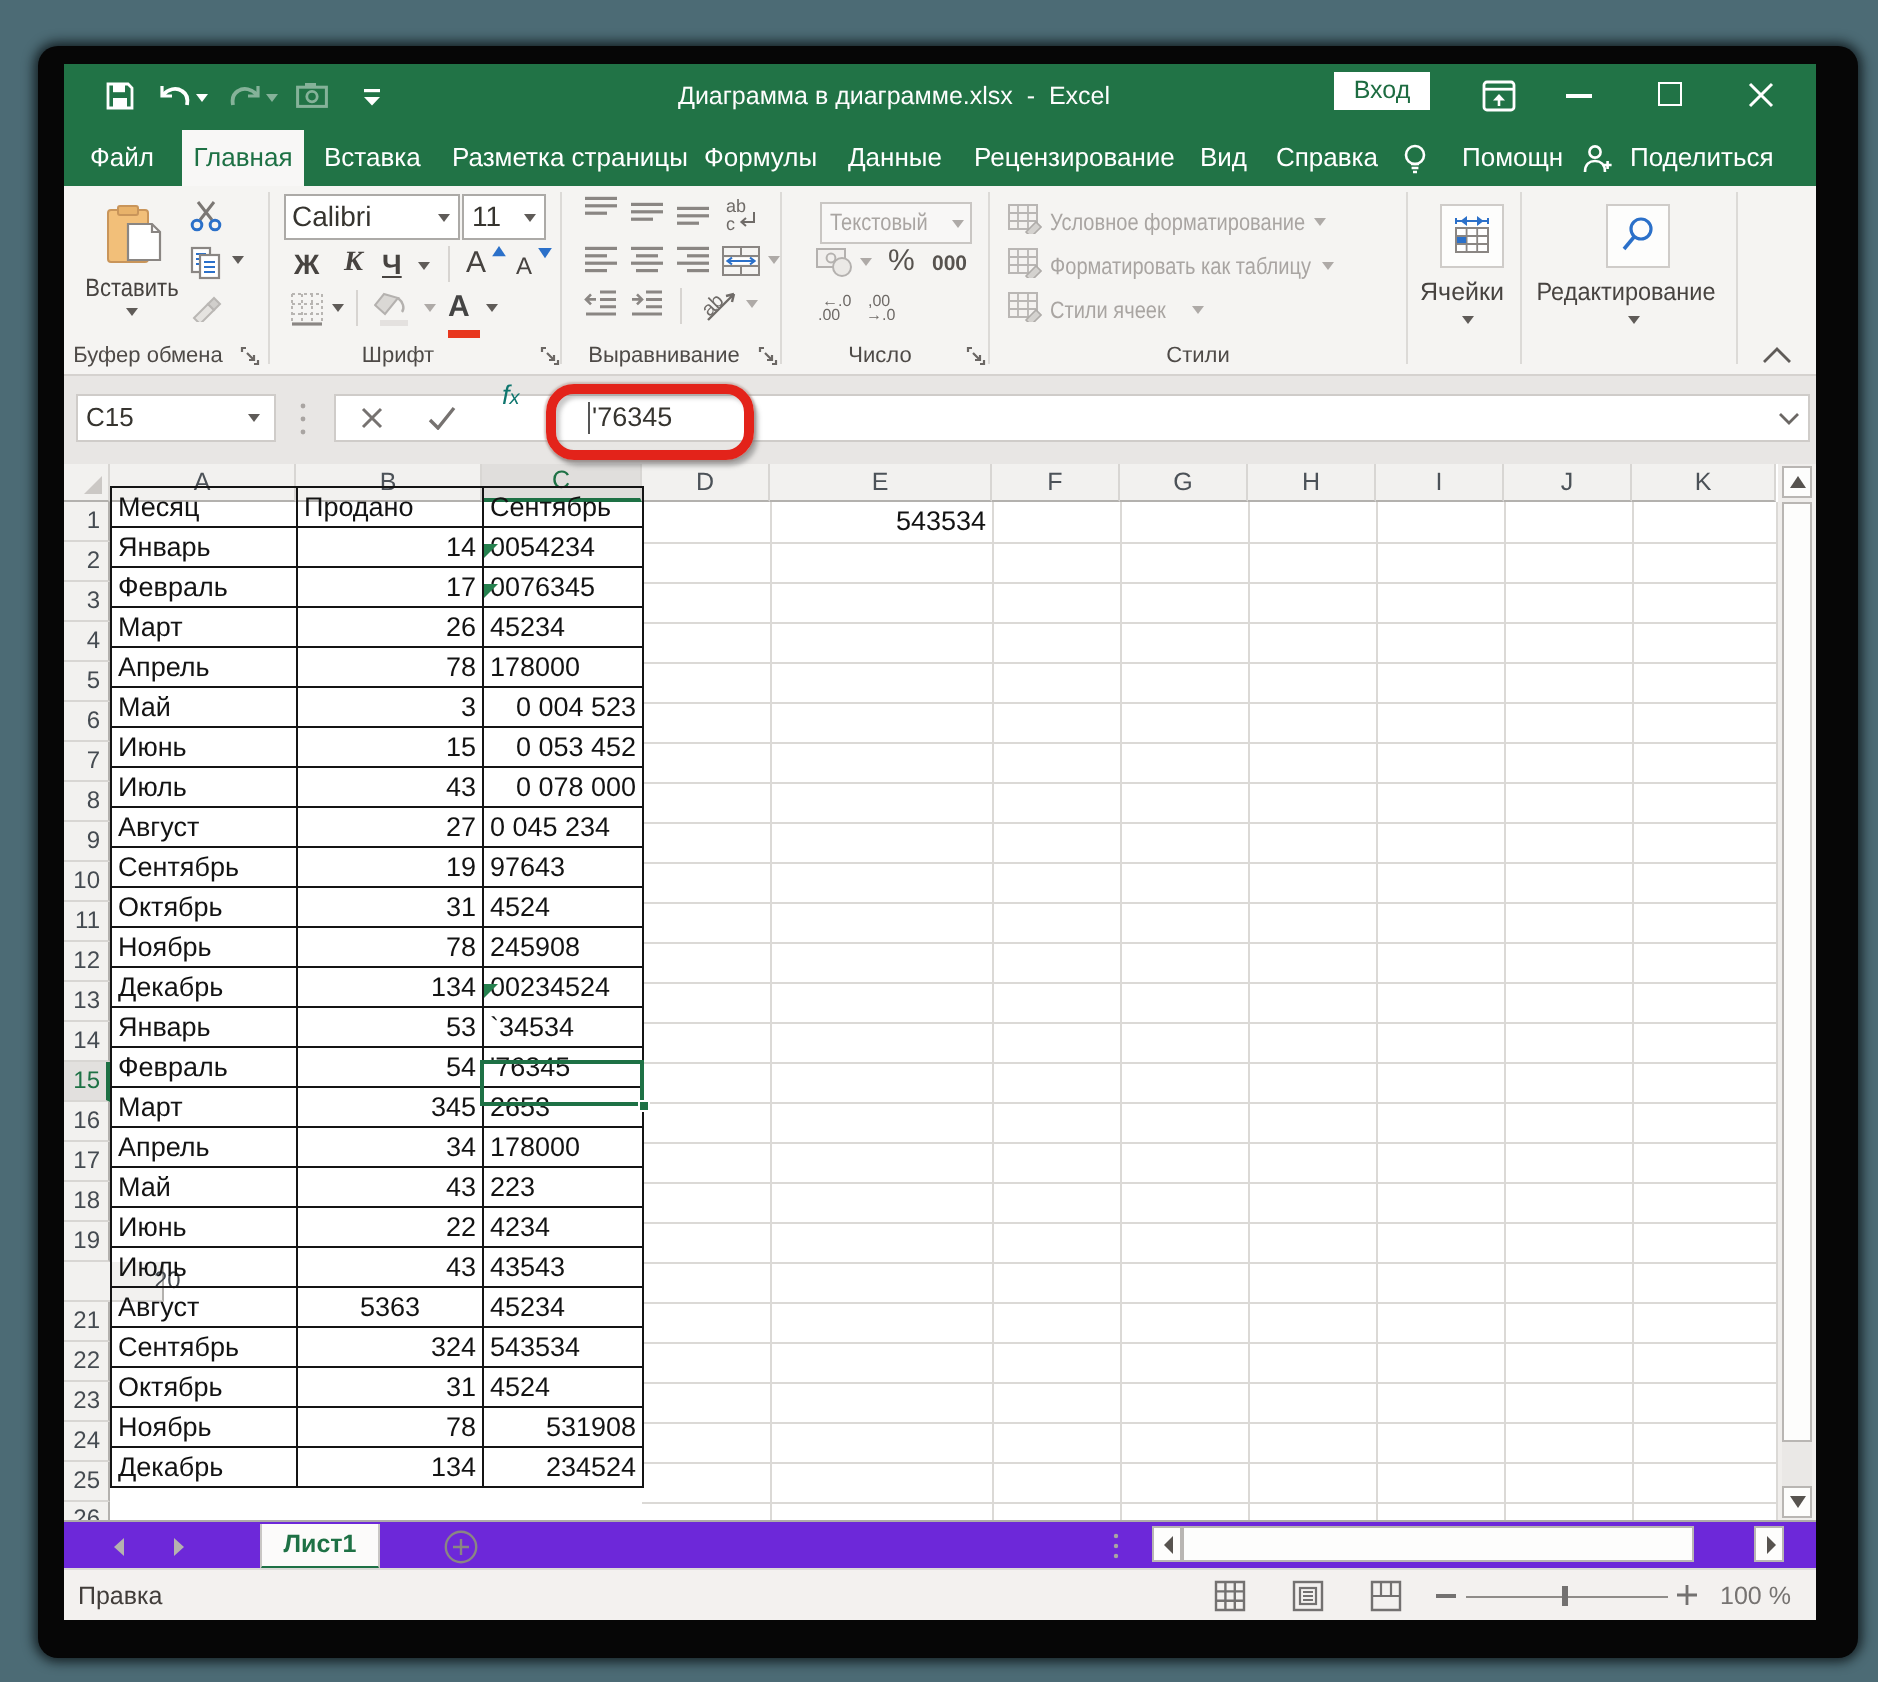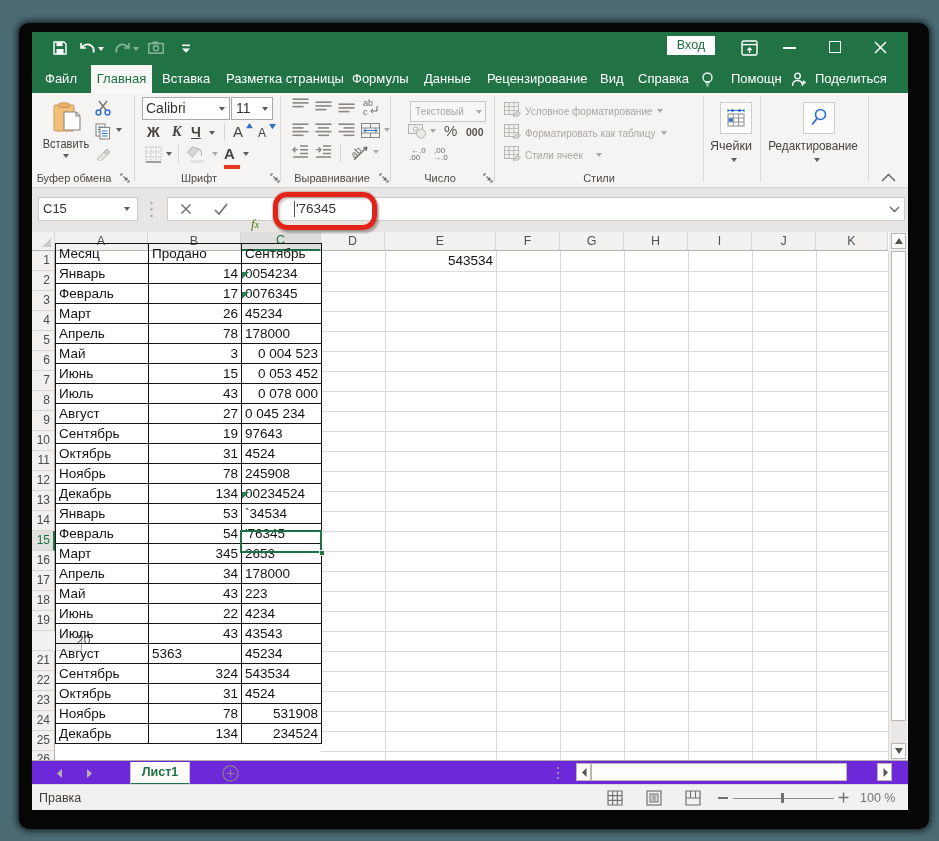--- a/index.html
+++ b/index.html
@@ -69,20 +69,21 @@
       </div>
 <svg class="abs" style="left:116px;top:9px;opacity:.45" width="16" height="13" viewBox="0 0 16 13">
         <rect x="0.8" y="2.6" width="14.4" height="9.6" fill="none" stroke="#fff" stroke-width="1.5"></rect>
         <rect x="4.5" y="0.5" width="5.5" height="2.2" fill="#fff"></rect>
         <circle cx="8" cy="7.3" r="2.6" fill="none" stroke="#fff" stroke-width="1.4"></circle>
       </svg>
 <svg class="abs" style="left:149px;top:12px" width="10" height="9" viewBox="0 0 10 9">
         <rect x="1" y="0.5" width="8" height="1.6" fill="#fff"></rect>
         <path d="M1 4.5 h8 l-4 4.2 z" fill="#fff"></path>
       </svg>
+<div id="title">Диаграмма в диаграмме.xlsx&nbsp; -&nbsp; Excel</div>
 <div id="vhod">Вход</div>
 <svg class="abs" style="left:709px;top:8px" width="17" height="16" viewBox="0 0 17 16">
         <rect x="1" y="1" width="15" height="14" rx="1.5" fill="none" stroke="#fff" stroke-width="1.4"></rect>
         <line x1="1" y1="4.6" x2="16" y2="4.6" stroke="#fff" stroke-width="1.4"></line>
         <path d="M8.5 7 l3 3.2 h-6 z" fill="#fff"></path>
         <line x1="8.5" y1="9" x2="8.5" y2="13" stroke="#fff" stroke-width="1.3"></line>
       </svg>
 <div class="abs" style="left:751px;top:15px;width:13px;height:1.6px;background:#fff"></div>
 <div class="abs" style="left:797px;top:9px;width:12px;height:12px;border:1.5px solid #fff"></div>
 <svg class="abs" style="left:842px;top:9px" width="13" height="13" viewBox="0 0 13 13">
@@ -361,21 +362,21 @@
         <circle cx="1.5" cy="8.5" r="1.2" fill="#a9a5a2"></circle>
         <circle cx="1.5" cy="15" r="1.2" fill="#a9a5a2"></circle>
       </svg>
 <div id="fpanel"></div>
 <svg class="abs" style="left:148px;top:15px" width="12" height="12" viewBox="0 0 12 12">
         <path d="M1.5 1.5 L10.5 10.5 M10.5 1.5 L1.5 10.5" stroke="#767270" stroke-width="1.5"></path>
       </svg>
 <svg class="abs" style="left:182px;top:15px" width="14" height="12" viewBox="0 0 14 12">
         <path d="M1 7 L5 11 L13 1" fill="none" stroke="#767270" stroke-width="1.7"></path>
       </svg>
-<div class="abs" style="left:219px;top:28px;font-size:13.5px;font-style:italic;color:#4d7c0f;font-family:Liberation Serif, serif"><i>f<span style="font-size:10px">x</span></i></div>
+<div class="abs" style="left:219px;top:2px;font-size:13.5px;font-style:italic;color:#0f766e;font-family:Liberation Sans, sans-serif"><i>f<span style="font-size:10px">x</span></i></div>
 <div class="abs" style="left:262px;top:13px;width:1px;height:16px;background:#555"></div>
 <div class="abs" style="left:264px;top:13px;font-size:13.5px;color:#36342f">'76345</div>
 <svg class="abs" style="left:857px;top:18px" width="11" height="7" viewBox="0 0 11 7">
         <path d="M1 1 L5.5 5.5 L10 1" fill="none" stroke="#6b6764" stroke-width="1.4"></path>
       </svg>
 </div>
 <div id="redoval"></div>
 <div id="sheet">
 <div class="chead" style="left:0;width:23px">
         <svg width="10" height="10" viewBox="0 0 10 10" style="position:absolute;right:2px;bottom:2px">
@@ -549,21 +550,21 @@
             <td style="width:93px;text-align:right;">22</td>
             <td style="width:80px;">4234</td>
           </tr>
 <tr>
             <td style="width:93px">Июль</td>
             <td style="width:93px;text-align:right;">43</td>
             <td style="width:80px;">43543</td>
           </tr>
 <tr>
             <td style="width:93px">Август</td>
-            <td style="width:93px;text-align:left;">5363</td>
+            <td style="width:93px;text-align:center;">5363</td>
             <td style="width:80px;">45234</td>
           </tr>
 <tr>
             <td style="width:93px">Сентябрь</td>
             <td style="width:93px;text-align:right;">324</td>
             <td style="width:80px;">543534</td>
           </tr>
 <tr>
             <td style="width:93px">Октябрь</td>
             <td style="width:93px;text-align:right;">31</td>

